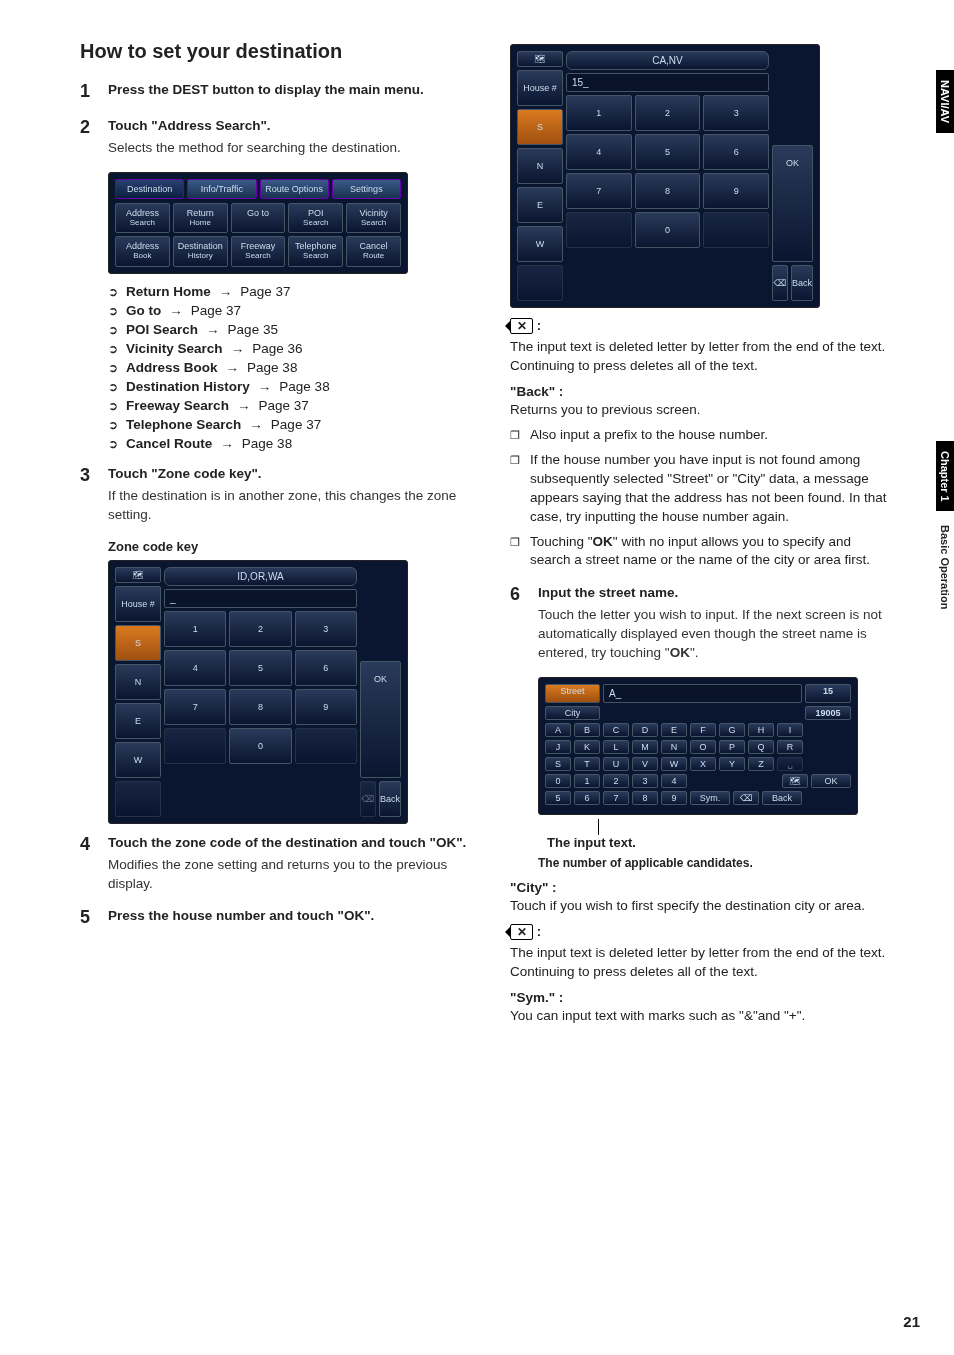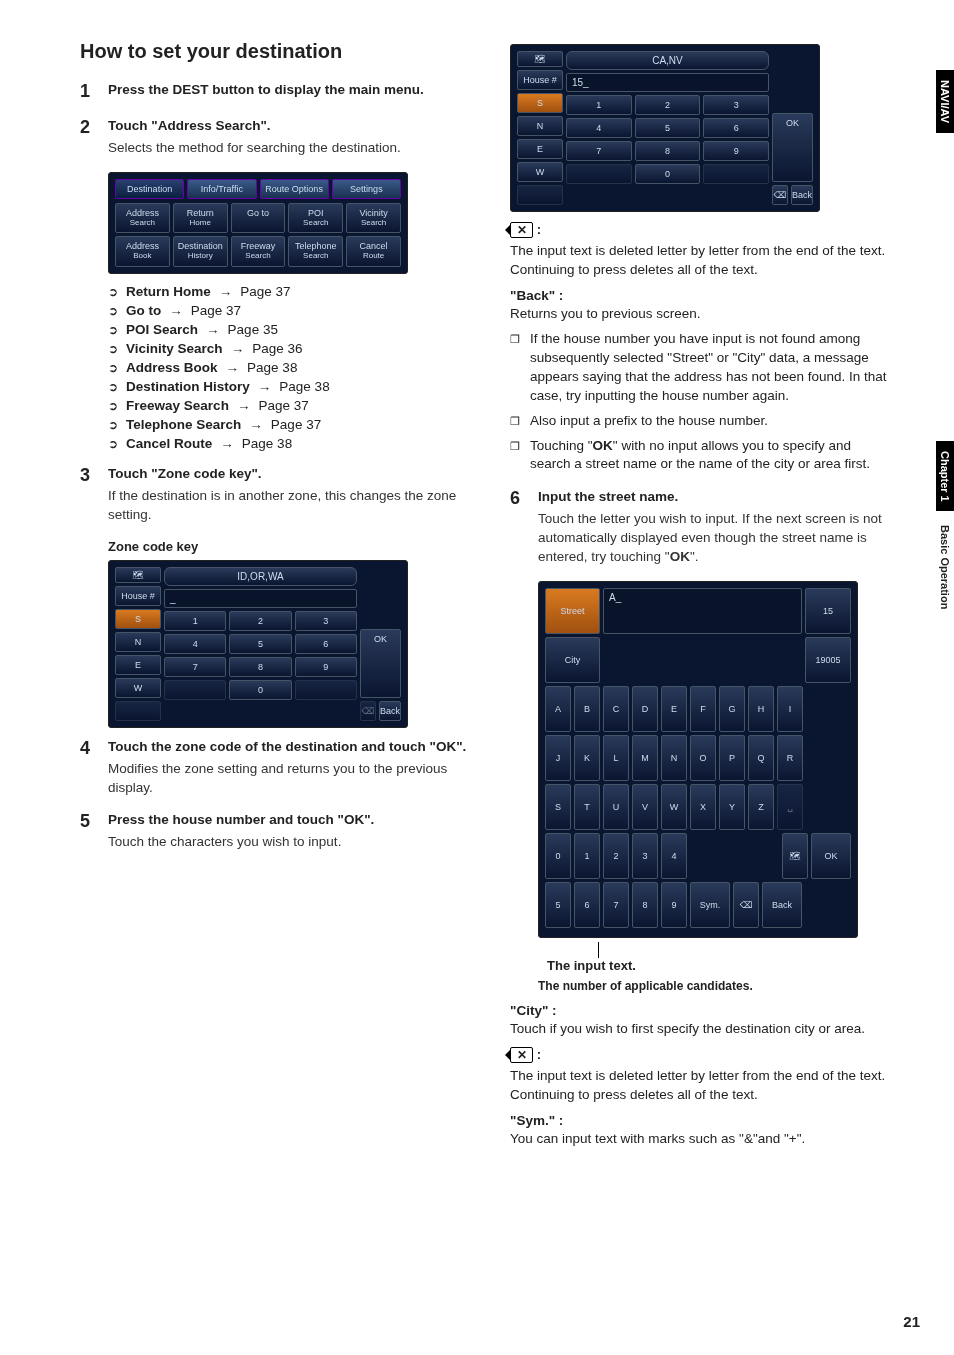--- a/index.html
+++ b/index.html
@@ -41,36 +41,36 @@
   .dev-tab { flex: 1; background: linear-gradient(#3a5a8a,#1a3050); border: 1px solid #60a; border-radius: 2px; text-align: center; padding: 4px 2px; font-size: 9px; }
   .dev-tab.active { background: linear-gradient(#2a4070,#0a2040); }
   .dev-grid5 { display: grid; grid-template-columns: repeat(5,1fr); gap: 3px; }
   .dev-cell { background: linear-gradient(#2a3a5a,#0a1530); border: 1px solid #456; border-radius: 2px; text-align: center; padding: 5px 2px; font-size: 9px; line-height: 1.1; }
   .dev-cell .sub { font-size: 8px; display: block; }
 
   .dev-np { display: flex; gap: 3px; }
   .dev-np-side { flex: 0 0 46px; display: flex; flex-direction: column; gap: 3px; }
   .dev-np-main { flex: 1; }
   .dev-np-row { display: flex; gap: 3px; margin-bottom: 3px; }
-  .dev-key { background: linear-gradient(#2a3a5a,#0a1530); border: 1px solid #456; border-radius: 2px; text-align: center; padding: 4px 0; font-size: 9px; flex: 1; }
+  .dev-key { background: linear-gradient(#2a3a5a,#0a1530); border: 1px solid #456; border-radius: 2px; text-align: center; padding: 12px 0; font-size: 9px; flex: 1; }
   .dev-key.orange { background: linear-gradient(#d97a20,#a05010); }
   .dev-key.dim { opacity: .45; }
   .dev-input { background: #09142a; border: 1px solid #456; border-radius: 2px; padding: 3px 5px; margin-bottom: 3px; font-size: 10px; color: #cde; }
   .dev-header { background: linear-gradient(#2a3a5a,#0a1530); border: 1px solid #456; border-radius: 6px; text-align: center; padding: 3px; font-size: 10px; margin-bottom: 3px; }
   .dev-right-side { flex: 0 0 38px; display: flex; flex-direction: column; gap: 3px; }
 
   .kbd-dev { background: #0a1530; border: 1px solid #222; border-radius: 3px; padding: 6px; width: 320px; font-size: 9px; color: #cde; margin-bottom: 4px; }
   .kbd-toprow { display: flex; gap: 3px; margin-bottom: 3px; }
   .kbd-row { display: flex; gap: 3px; margin-bottom: 3px; }
-  .kk { background: linear-gradient(#2a3a5a,#0a1530); border: 1px solid #456; border-radius: 2px; text-align: center; padding: 17px 0; font-size: 9px; }
+  .kk { background: linear-gradient(#2a3a5a,#0a1530); border: 1px solid #456; border-radius: 2px; text-align: center; padding: 1px 0; font-size: 9px; }
   .kk.w1 { width: 26px; }
   .kk.orange { background: linear-gradient(#d97a20,#a05010); }
   .kk.dim { opacity: .45; }
   .kbd-input { background: #09142a; border: 1px solid #456; border-radius: 2px; padding: 3px 5px; font-size: 10px; flex: 1; }
-  .kbd-count { width: 46px; text-align: center; }
+  .kbd-count { width: 46px; text-align: center; font-weight: bold; }
 
   .pointer-line { border-left: 1.5px solid #000; height: 16px; margin-left: 60px; }
   .candidates-label { font-weight: bold; font-size: 12px; margin: 6px 0 10px 28px; }
 </style>
 </head>
 <body>
 
 <div class="sidebar">
   <span class="tab-black">NAVI/AV</span>
   <span style="display:inline-block;height:300px"></span>
@@ -231,21 +231,20 @@
       <div class="step-body">
         <div class="step-head">Touch the zone code of the destination and touch "OK".</div>
         <div class="step-desc">Modifies the zone setting and returns you to the previous display.</div>
       </div>
     </div>
 
     <div class="step">
       <div class="step-num">5</div>
       <div class="step-body">
         <div class="step-head">Press the house number and touch "OK".</div>
-        <div class="step-desc">Touch the characters you wish to input.</div>
       </div>
     </div>
   </div>
 
   <div class="col col-right">
 
     <div class="dev dev-right" style="margin-top:4px">
       <div class="dev-np">
         <div class="dev-np-side">
           <div class="dev-key" style="padding:2px">🗺</div>
@@ -296,25 +295,25 @@
     <div style="margin:10px 0 4px 0">
       <span class="del-icon">✕</span>
       <span class="caption-inline"> :</span>
     </div>
     <div class="body-para">The input text is deleted letter by letter from the end of the text. Continuing to press deletes all of the text.</div>
     <div class="subhead">"Back" :</div>
     <div class="body-para">Returns you to previous screen.</div>
     <div class="note-list">
       <div class="note-item">
           <span class="note-bullet"></span>
-          <span>If the house number you have input is not found among subsequently selected "Street" or "City" data, a message appears saying that the address has not been found. In that case, try inputting the house number again.</span>
+          <span>Also input a prefix to the house number.</span>
         </div>
       <div class="note-item">
           <span class="note-bullet"></span>
-          <span>Also input a prefix to the house number.</span>
+          <span>If the house number you have input is not found among subsequently selected "Street" or "City" data, a message appears saying that the address has not been found. In that case, try inputting the house number again.</span>
         </div>
       <div class="note-item">
           <span class="note-bullet"></span>
           <span>Touching "<b>OK</b>" with no input allows you to specify and search a street name or the name of the city or area first.</span>
         </div>
     </div>
 
     <div class="step" style="margin-top:14px">
       <div class="step-num">6</div>
       <div class="step-body">

